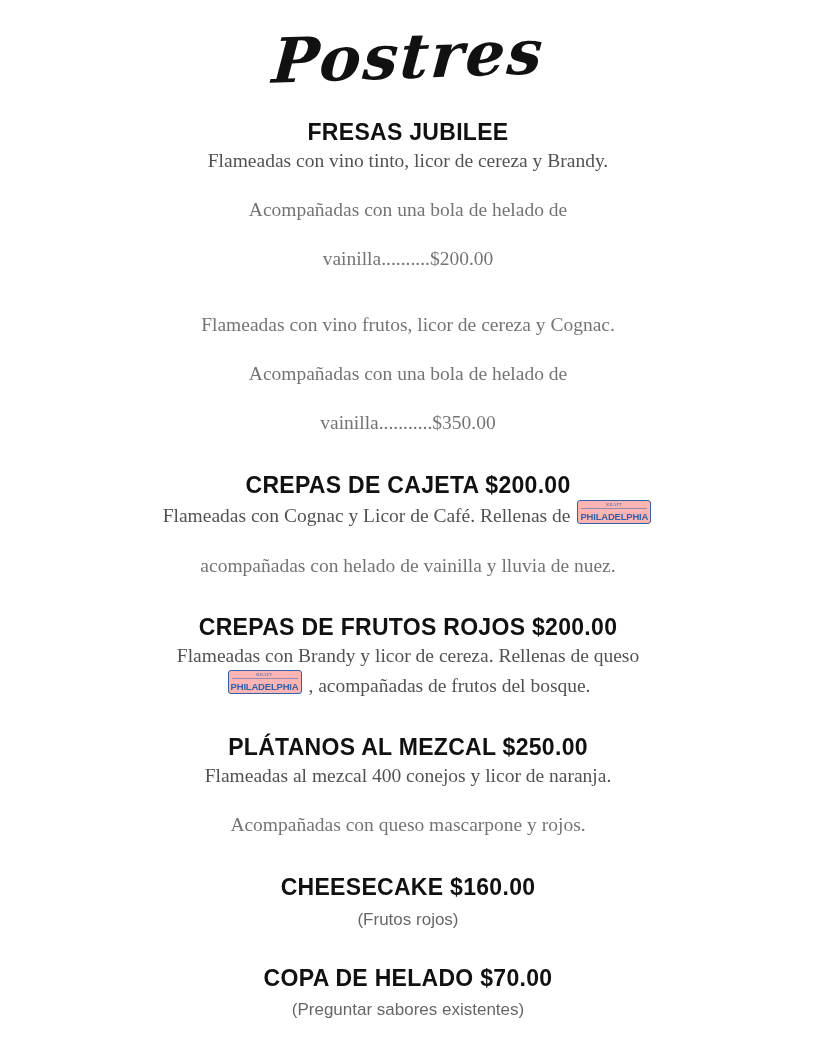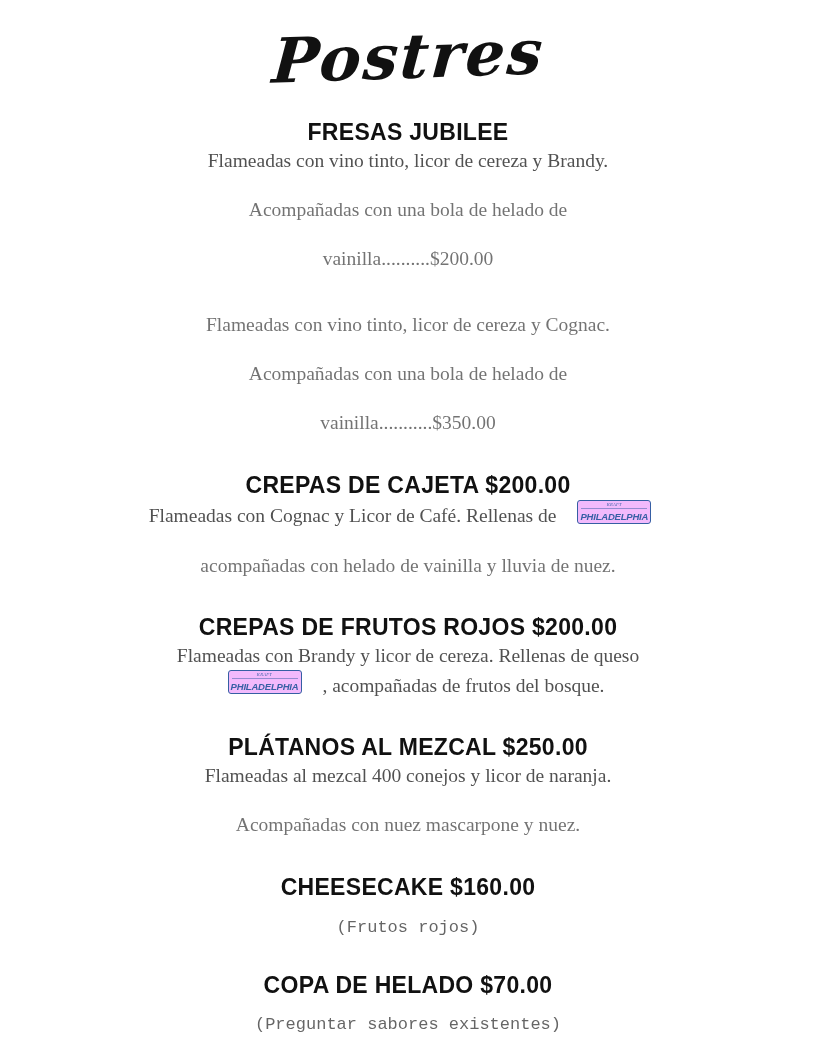--- a/index.html
+++ b/index.html
@@ -70,43 +70,42 @@
     margin: 1px 0 0 0;
     opacity: 0.82;
   }
 
   .desc-muted {
     opacity: 0.66;
     margin-top: 23px;
   }
 
   .sub-note {
-    font-family: Liberation Mono, monospace;
+    font-family: Liberation Sans, sans-serif;
     font-size: 17px;
     color: #2b2b2b;
     opacity: 0.72;
-    margin-top: 16px;
+    margin-top: 8px;
   }
 
   .gap-lg { height: 34px; }
   .gap-sm { height: 16px; }
 
   
   .phila {
     display: inline-block;
     vertical-align: -2px;
     width: 72px;
     height: 22px;
     position: relative;
     border: 1.5px solid #0a3d91;
     border-radius: 3px;
-    background: #f0abfc;
+    background: #fca5a5;
     overflow: hidden;
-    margin: 0 16px;
-    font-style: italic;
+    margin: 0 2px;
   }
   .phila .crest {
     position: absolute;
     top: 1px;
     left: 0;
     right: 0;
     text-align: center;
     font-family: "Liberation Serif", serif;
     font-size: 4.5px;
     letter-spacing: 0.3px;
@@ -150,21 +149,21 @@
   </div>
 
   <div class="menu">
 
     <div class="item">
       <div class="item-head">FRESAS JUBILEE</div>
       <div class="item-desc">Flameadas con vino tinto, licor de cereza y Brandy.</div>
       <div class="item-desc desc-muted">Acompañadas con una bola de helado de</div>
       <div class="item-desc desc-muted">vainilla..........$200.00</div>
       <div class="gap-sm"></div>
-      <div class="item-desc desc-muted">Flameadas con vino tinto, licor de cereza y  Cognac.</div>
+      <div class="item-desc desc-muted">Flameadas con vino frutos, licor de cereza y  Cognac.</div>
       <div class="item-desc desc-muted">Acompañadas con una bola de helado de</div>
       <div class="item-desc desc-muted">vainilla...........$350.00</div>
     </div>
 
     <div class="gap-lg"></div>
 
     <div class="item">
       <div class="item-head">CREPAS DE CAJETA $200.00</div>
       <div class="item-desc inline-row">
         <span>Flameadas con Cognac y Licor de Café. Rellenas de</span>
@@ -190,21 +189,21 @@
         </span>
         <span>, acompañadas de frutos del bosque.</span>
       </div>
     </div>
 
     <div class="gap-lg"></div>
 
     <div class="item">
       <div class="item-head">PLÁTANOS AL MEZCAL $250.00</div>
       <div class="item-desc">Flameadas al mezcal 400 conejos y licor de naranja.</div>
-      <div class="item-desc desc-muted">Acompañadas con nuez mascarpone y nuez.</div>
+      <div class="item-desc desc-muted">Acompañadas con queso mascarpone y rojos.</div>
     </div>
 
     <div class="gap-lg"></div>
 
     <div class="item">
       <div class="item-head">CHEESECAKE $160.00</div>
       <div class="sub-note">(Frutos rojos)</div>
     </div>
 
     <div class="gap-lg"></div>

